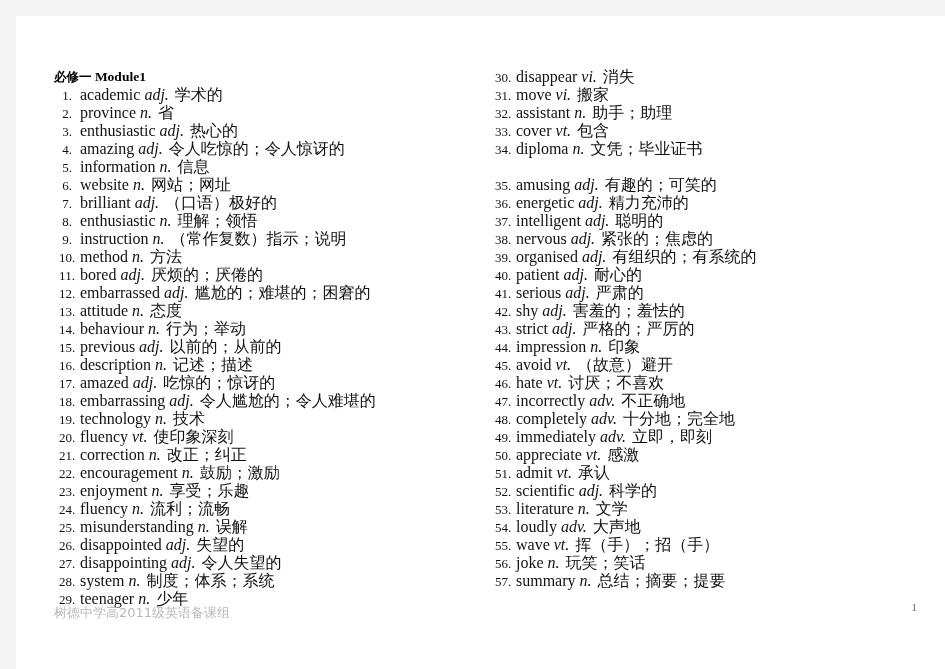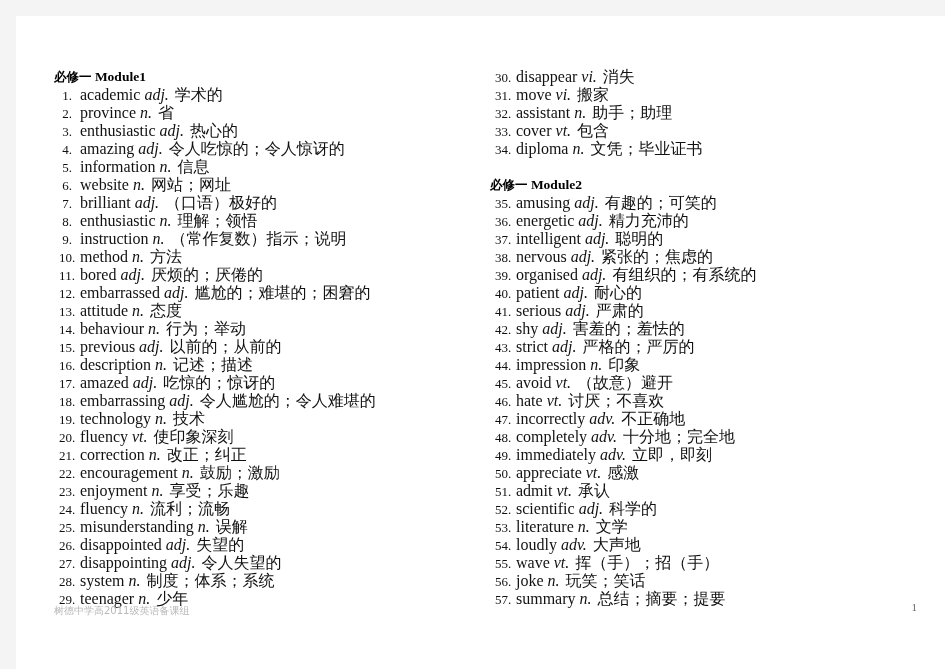--- a/index.html
+++ b/index.html
@@ -84,21 +84,21 @@
   }
   .gap-row {
     height: 18px;
   }
 
   .footer-note {
     position: absolute;
     left: 38px;
     top: 588px;
     font-family: "DejaVu Sans", "Liberation Sans", sans-serif;
-    font-size: 10px;
+    font-size: 13px;
     color: #b9b9b9;
     white-space: nowrap;
   }
   .page-number {
     position: absolute;
     right: 28px;
     top: 585px;
     font-family: "Liberation Serif", "DejaVu Serif", serif;
     font-size: 11px;
     color: #666;
@@ -311,21 +311,20 @@
           <span class="pos">vt.</span>
           <span class="cn-def">包含</span>
         </div>
         <div class="vocab-row">
           <span class="num">34.</span>
           <span class="word">diploma</span>
           <span class="pos">n.</span>
           <span class="cn-def">文凭；毕业证书</span>
         </div>
         <div class="gap-row"></div>
-        <div class="module-head"><span class="cn">必修一</span> <span>Module2</span></div>
         <div class="vocab-row">
           <span class="num">35.</span>
           <span class="word">amusing</span>
           <span class="pos">adj.</span>
           <span class="cn-def">有趣的；可笑的</span>
         </div>
         <div class="vocab-row">
           <span class="num">36.</span>
           <span class="word">energetic</span>
           <span class="pos">adj.</span>

